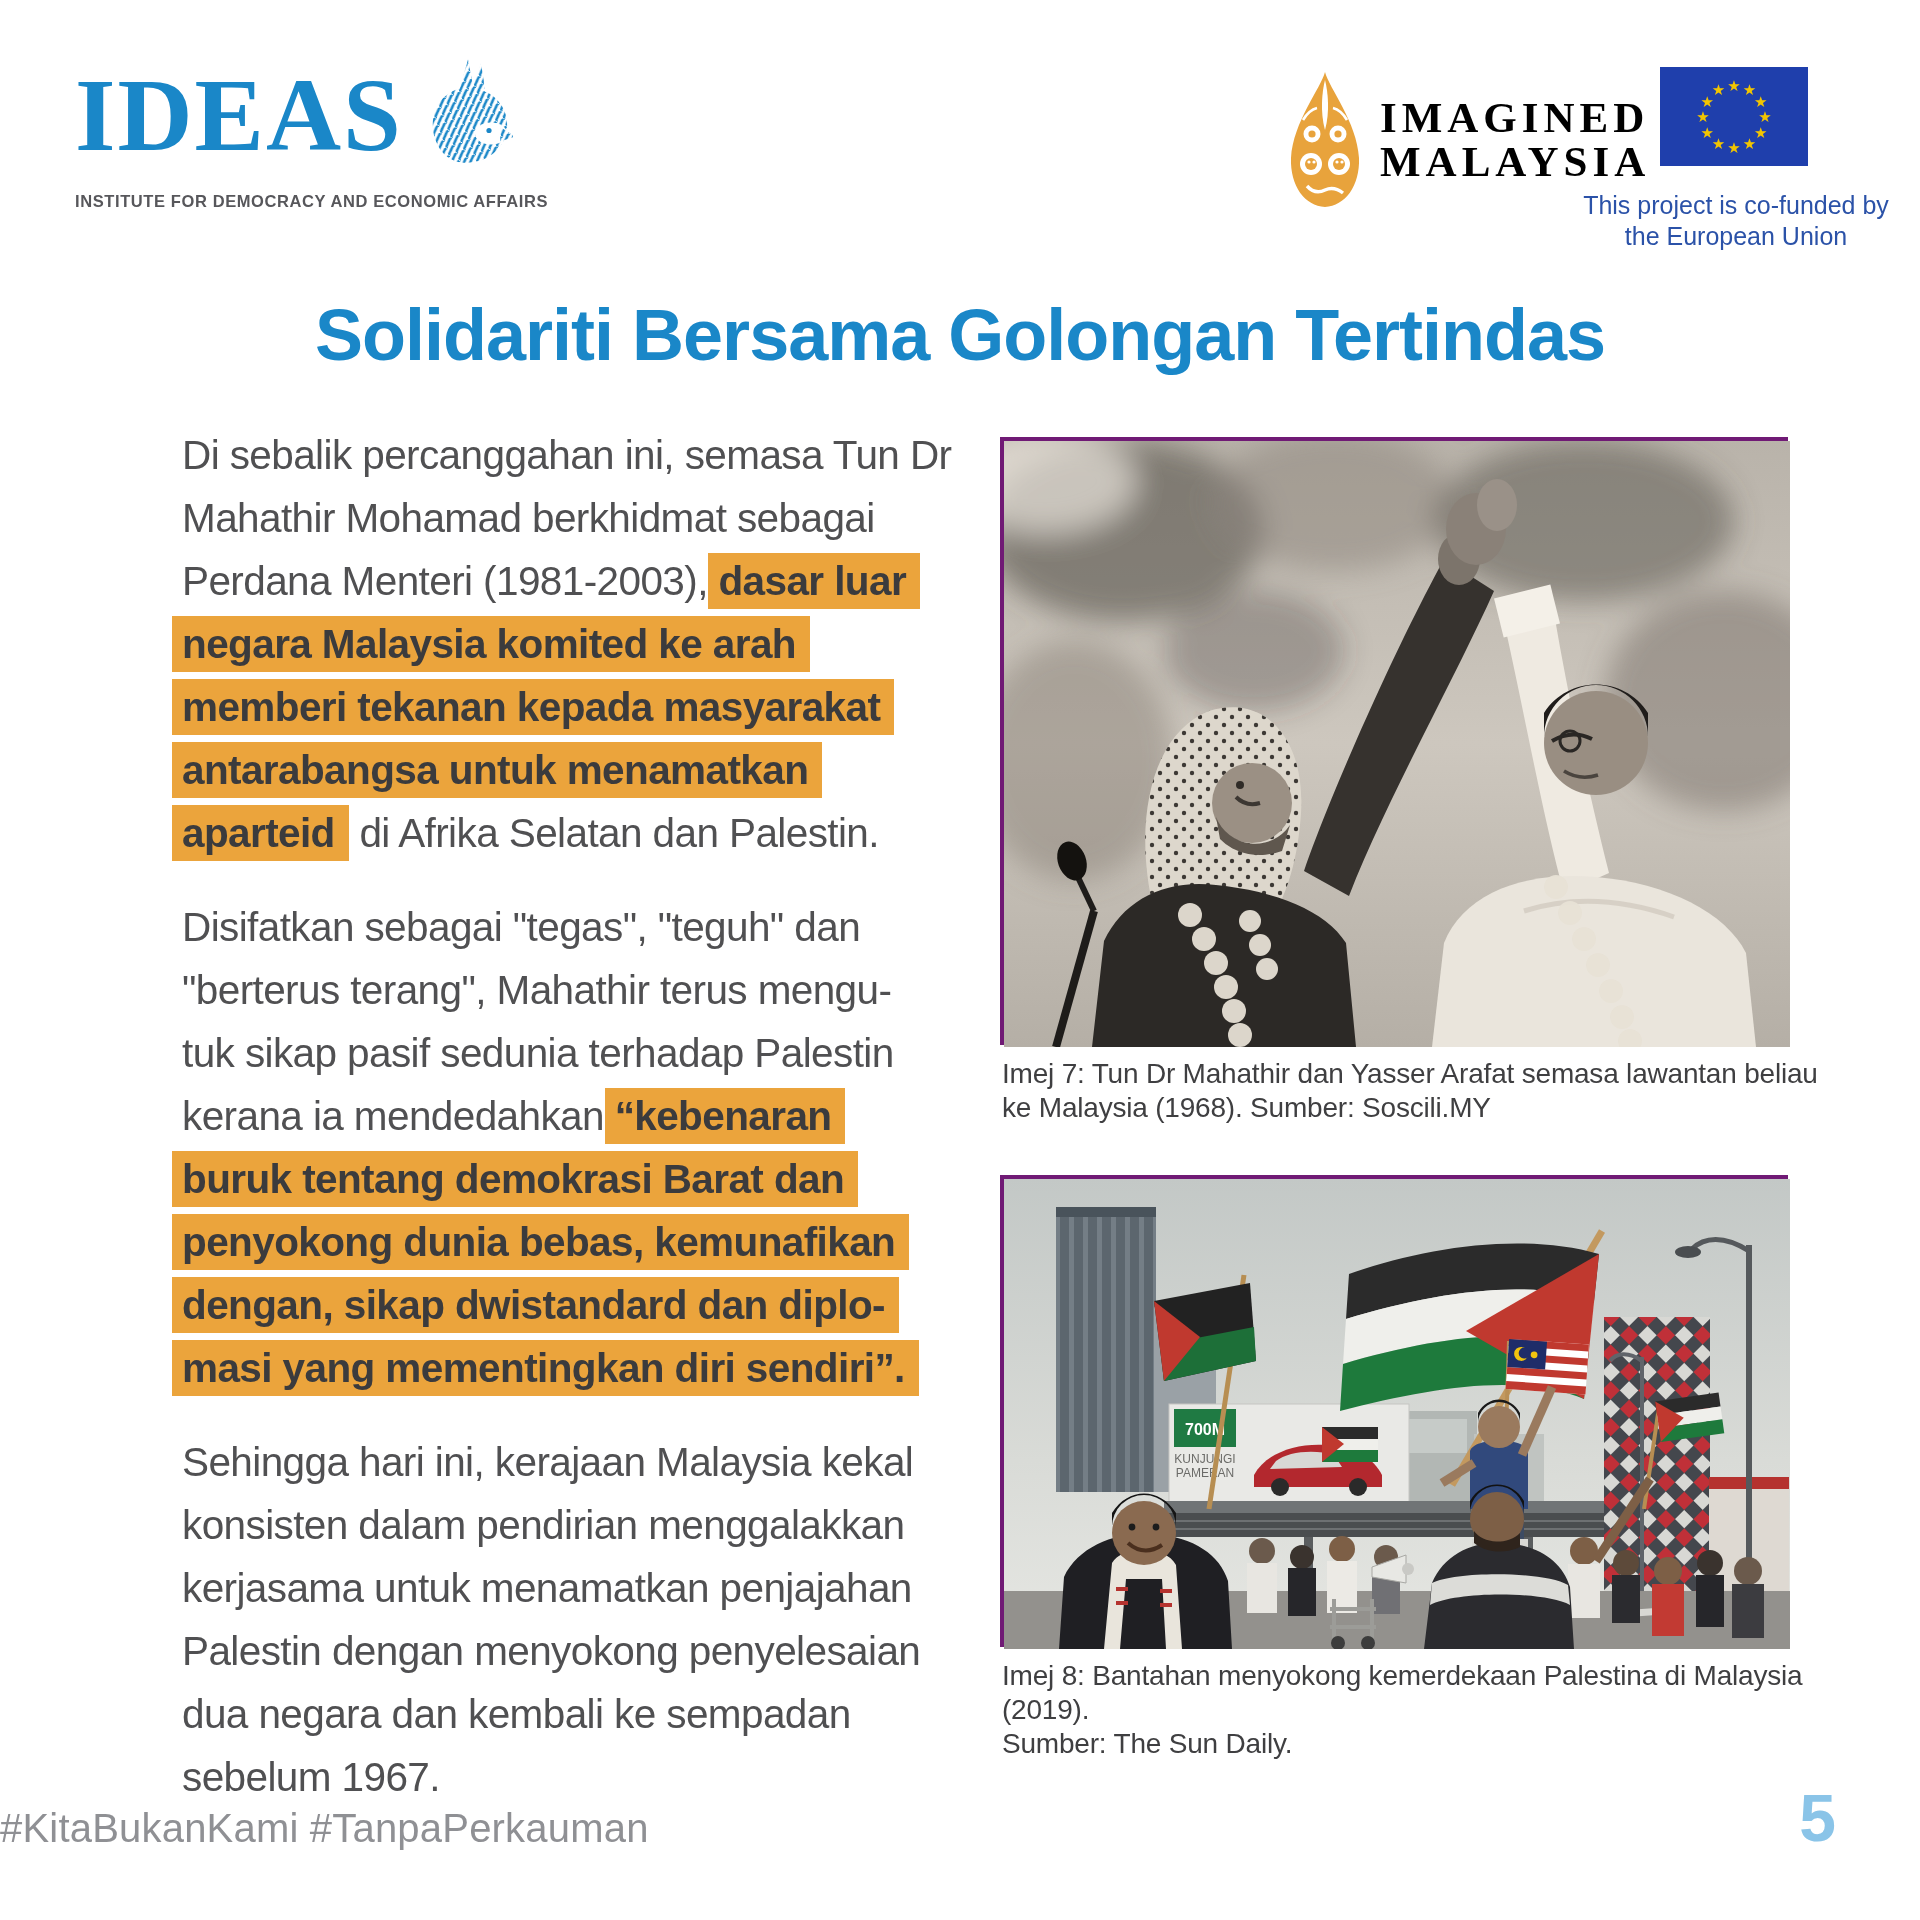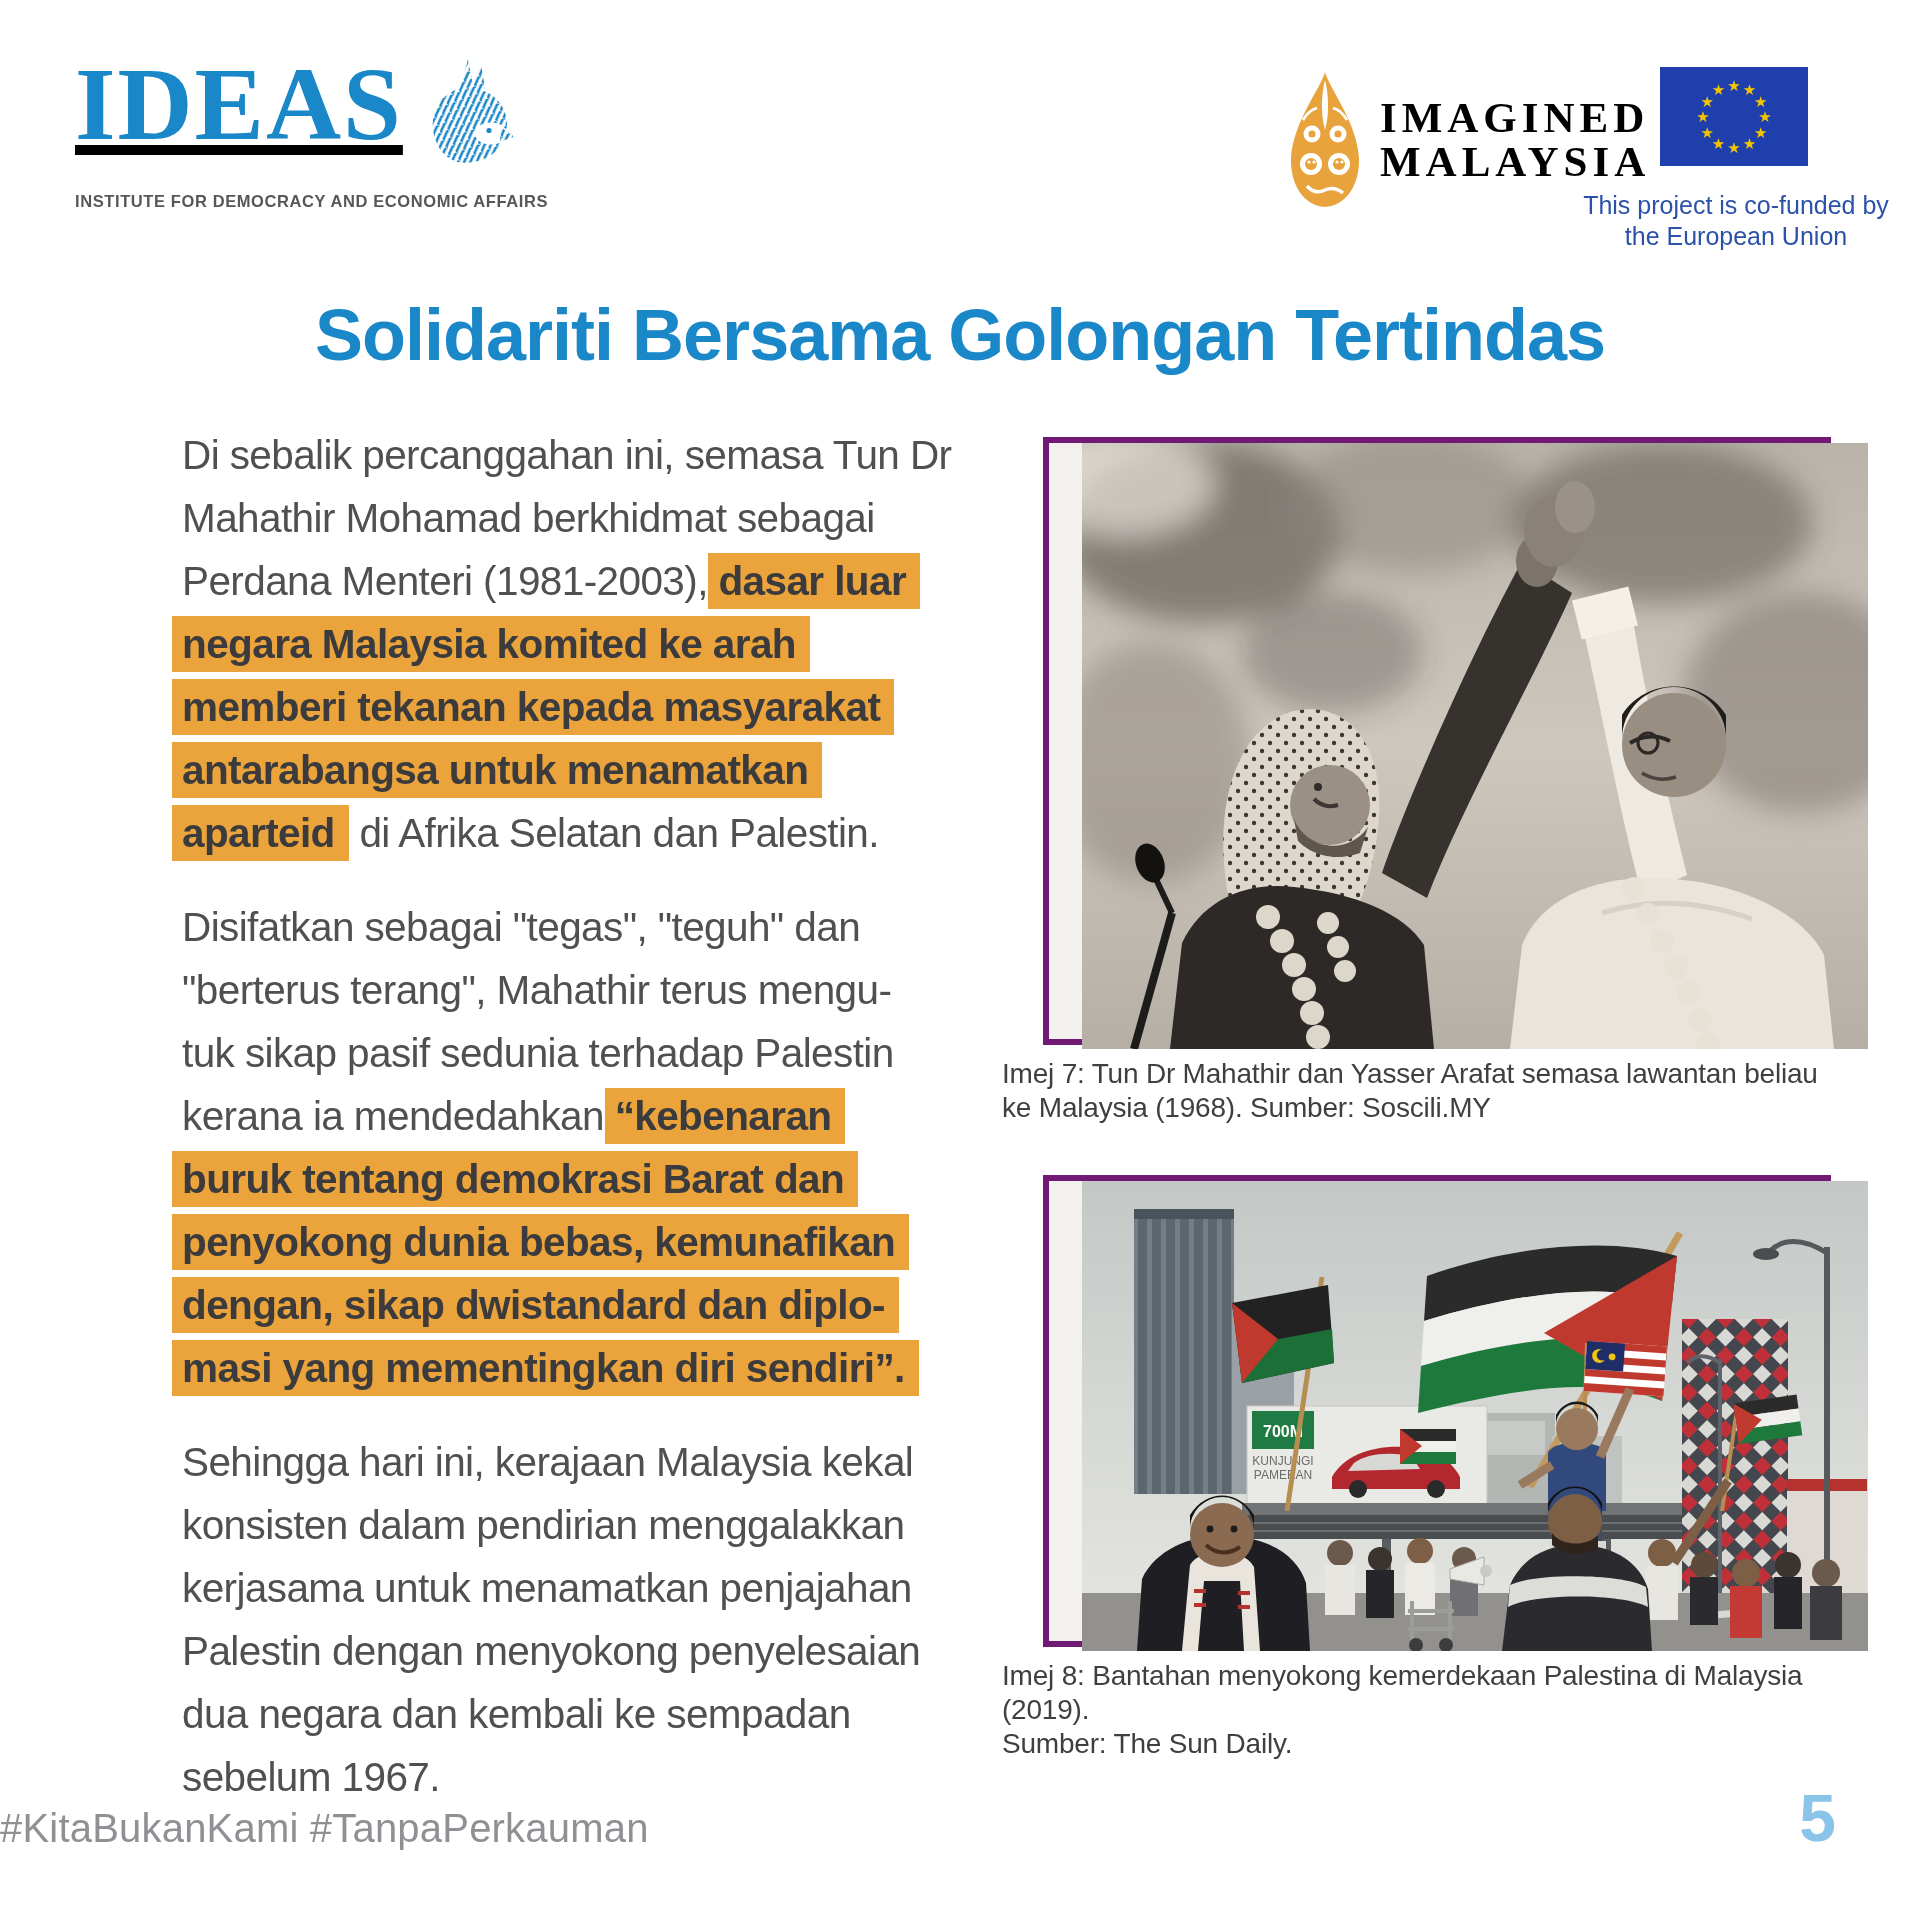--- a/index.html
+++ b/index.html
@@ -3,21 +3,21 @@
 <meta charset="utf-8">
 <style>
   * { margin:0; padding:0; box-sizing:border-box; }
   html,body { background:#ffffff; }
   .page {
     position:relative; width:1920px; height:1920px; background:#ffffff;
     font-family:"Liberation Sans", sans-serif; overflow:hidden;
   }
   
   .ideas-block { position:absolute; left:75px; top:52px; }
-  .ideas-row { display:flex; align-items:flex-start;text-decoration:underline; }
+  .ideas-row { display:flex; align-items:center; }
   .ideas-wordmark {
     font-family:"Liberation Serif", serif; font-weight:700;
     font-size:104px; line-height:104px; color:#1A87C8; letter-spacing:2px;
   }
   .ideas-bird { margin-left:10px; margin-top:4px; }
   .ideas-tagline {
     margin-top:14px; font-size:16.5px; font-weight:700; color:#57575B;
     letter-spacing:0.6px; white-space:nowrap;
   }
   .im-logo { position:absolute; left:1281px; top:70px; display:flex; }
@@ -51,23 +51,22 @@
   .line {
     height:63px; line-height:63px; font-size:40.5px; letter-spacing:-0.6px;
     color:#505052; white-space:nowrap;
   }
   .hl {
     background:#EBA43C; color:#3B3B3D; font-weight:700;
     padding:5px 14px 5px 10px; margin-left:-10px;text-align:center;
   }
   
   .photo {
-    position:absolute; left:1043px; background:#f3f1ee;
-    border:6px solid #701a75;
-    padding-left:33px;
+    position:absolute; left:1000px; background:#f3f1ee;
+    border:4px solid #701a75;
   }
   .photo svg { display:block; }
   #photo1 { top:437px; width:788px; height:608px; }
   #photo2 { top:1175px; width:788px; height:472px; }
   .figcaption {
     position:absolute; left:1002px; width:820px; font-size:28px;
     line-height:34px; color:#3F3F41; letter-spacing:-0.2px;
   }
   #caption1 { top:1057px; }
   #caption2 { top:1659px; }

